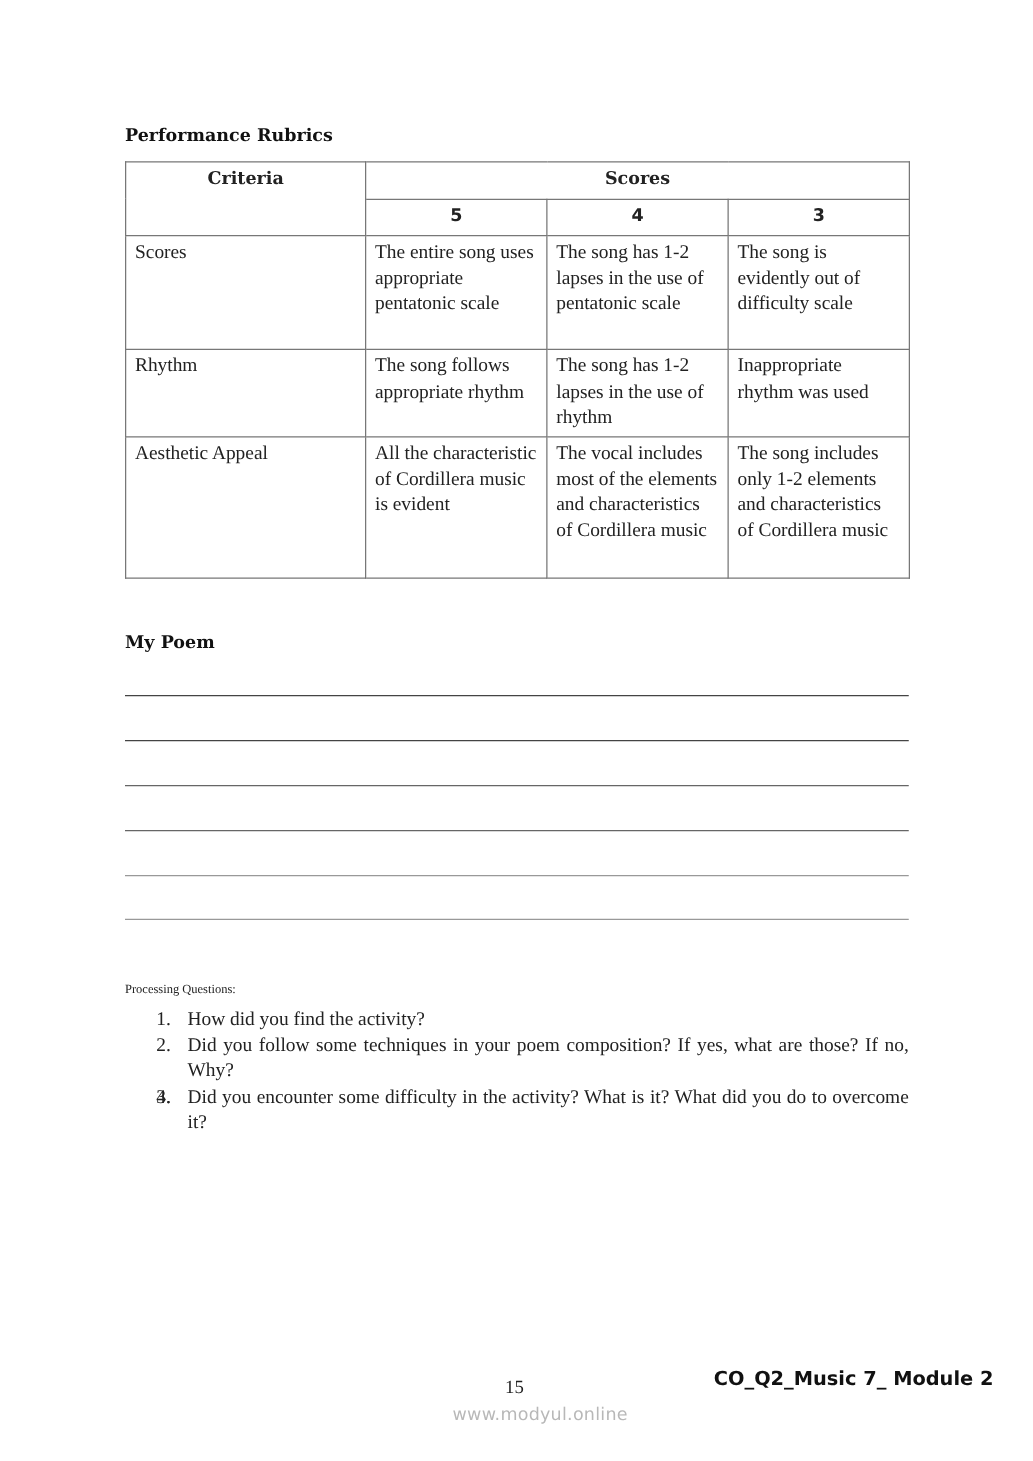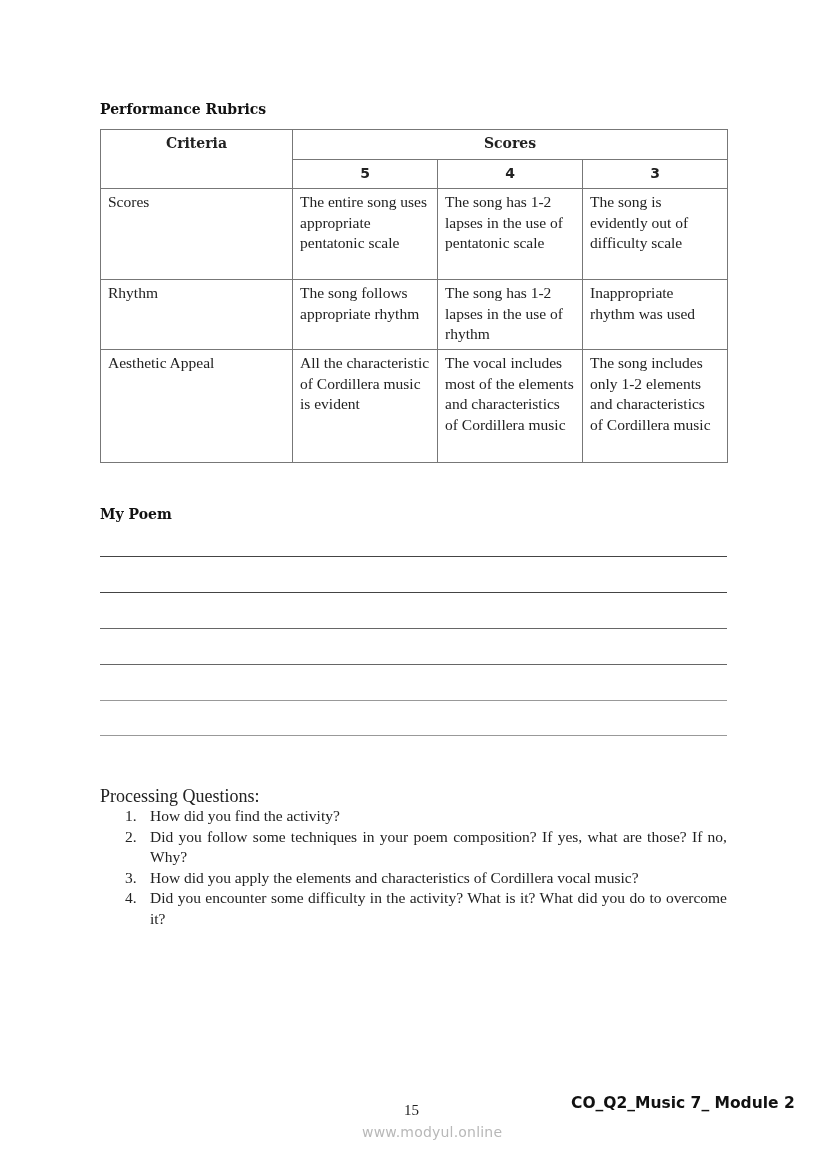--- a/index.html
+++ b/index.html
@@ -16,21 +16,21 @@
   th.scores { font-family: "DejaVu Serif", serif; font-weight: bold; font-size: 14px; text-align: center; height: 22px; padding: 3px 0 3px 0; vertical-align: middle; }
   th.score-num { font-family: "DejaVu Sans", sans-serif; font-weight: bold; font-size: 14px; text-align: center; height: 22px; padding: 3px 0; vertical-align: middle; }
   tr.r-melody td { height: 84px; }
   tr.r-rhythm td { height: 63px; }
   tr.r-aesthetic td { height: 106px; }
 
   .line { position: absolute; left: 100px; width: 627px; height: 0; border-top: 1px solid #444; }
   .line.l3, .line.l4 { border-top-color: #666; }
   .line.l5, .line.l6 { border-top-color: #999; }
 
-  #pq-heading { position: absolute; left: 100px; top: 786px; font-family: "Liberation Serif", serif; font-size: 18px; color: #222; }
+  #pq-heading { position: absolute; left: 100px; top: 786px; font-family: "Liberation Serif", serif; font-size: 10px; color: #222; }
   ol.questions { position: absolute; left: 100px; top: 806px; width: 627px; margin: 0; padding: 0; list-style: none; font-family: "Liberation Serif", serif; font-size: 15.5px; color: #222; line-height: 20.5px; }
   ol.questions li { position: relative; padding-left: 50px; text-align: justify; }
   ol.questions li .num { position: absolute; left: 25px; top: 0; }
 
   #page-number { position: absolute; left: 404px; top: 1102px; font-family: "Liberation Serif", serif; font-size: 15px; color: #222; }
   #watermark { position: absolute; left: 336px; top: 1124px; font-family: "DejaVu Sans", sans-serif; font-size: 14px; color: #b8b8b8; letter-spacing: 0.2px; margin-left: 26px; }
   #module-code { position: absolute; left: 571px; top: 1094px; font-family: "DejaVu Sans", sans-serif; font-weight: bold; font-size: 15.5px; color: #111; }
 </style>
 </head>
 <body>
@@ -81,19 +81,19 @@
 <div class="line l2" style="top:592px"></div>
 <div class="line l3" style="top:628px"></div>
 <div class="line l4" style="top:664px"></div>
 <div class="line l5" style="top:700px"></div>
 <div class="line l6" style="top:735px"></div>
 
 <div id="pq-heading">Processing Questions:</div>
 <ol class="questions">
   <li><span class="num">1.</span><span>How did you find the activity?</span></li>
   <li><span class="num">2.</span><span>Did you follow some techniques in your poem composition? If yes, what are those? If no, Why?</span></li>
-  <li><span class="num">3.</span><span>How did you apply the elements and characteristics of Cordillera vocal music?</span></li>
+  <li><span class="num">3.</span></li>
   <li><span class="num">4.</span><span>Did you encounter some difficulty in the activity? What is it? What did you do to overcome it?</span></li>
 </ol>
 
 <div id="page-number">15</div>
 <div id="watermark">www.modyul.online</div>
 <div id="module-code">CO_Q2_Music 7_ Module 2</div>
 
 </body></html>

